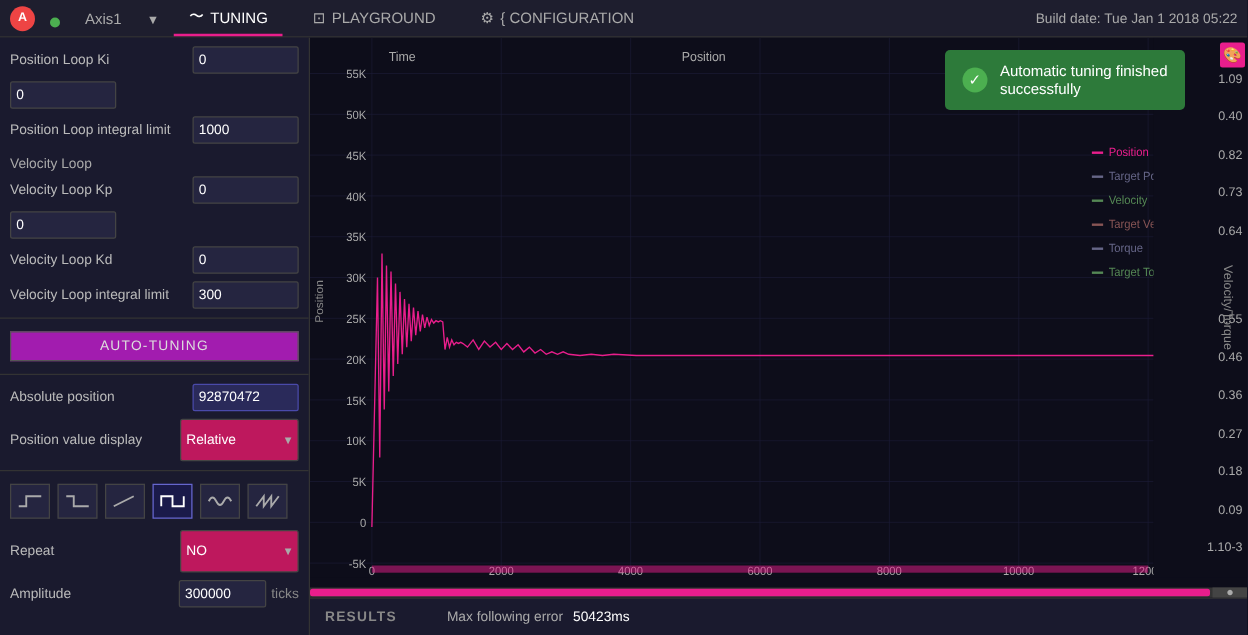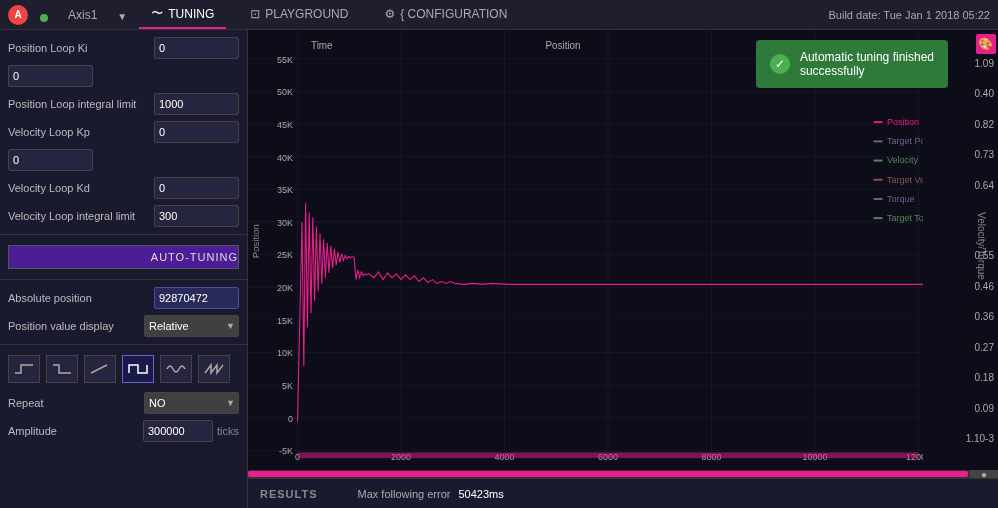--- a/index.html
+++ b/index.html
@@ -17,23 +17,23 @@
     
     .main { display: flex; flex: 1; overflow: hidden; }
 
     
     .left-panel { width: 248px; background: #1a1a2e; border-right: 1px solid #333; overflow-y: auto; flex-shrink: 0; padding: 4px 0; }
     .field-row { display: flex; align-items: center; padding: 3px 8px; gap: 4px; }
     .field-label { flex: 1; color: #bbb; font-size: 11px; line-height: 1.3; }
     .field-input { width: 85px; background: #252540; border: 1px solid #444; color: #fff; font-size: 11px; padding: 2px 4px; border-radius: 2px; height: 22px; }
     .field-input.blue-bg { background: #2a2a5a; border-color: #4a4aaa; }
     .divider { height: 1px; background: #333; margin: 4px 0; }
-    .auto-tune-btn { margin: 6px 8px; background: #4c1d95; border: 1px solid #555; color: #ddd; font-size: 11px; padding: 5px 0; width: calc(100% - 16px); cursor: pointer; text-align: right; letter-spacing: 1px; }
+    .auto-tune-btn { margin: 6px 8px; background: #a21caf; border: 1px solid #555; color: #ddd; font-size: 11px; padding: 5px 0; width: calc(100% - 16px); cursor: pointer; text-align: center; letter-spacing: 1px; }
     .select-wrap { position: relative; display: inline-block; }
-    .field-select { width: 95px; background: #404040; border: 1px solid #444; color: #fff; font-size: 11px; padding: 4px 4px; border-radius: 2px; height: 22px; appearance: none; -webkit-appearance: none; padding-right: 18px; }
+    .field-select { width: 95px; background: #be185d; border: 1px solid #444; color: #fff; font-size: 11px; padding: 4px 4px; border-radius: 2px; height: 34px; appearance: none; -webkit-appearance: none; padding-right: 18px; }
     .select-arrow { position: absolute; right: 4px; top: 50%; transform: translateY(-50%); color: #aaa; pointer-events: none; font-size: 9px; }
 
     
     .waveform-row { display: flex; align-items: center; padding: 6px 8px; gap: 6px; }
     .wave-btn { width: 32px; height: 28px; background: #252540; border: 1px solid #444; display: flex; align-items: center; justify-content: center; cursor: pointer; }
     .wave-btn.active { background: #1a1a4a; border-color: #6666cc; }
     .wave-btn svg { fill: none; stroke: #aaa; stroke-width: 1.5; }
     .wave-btn.active svg { stroke: #fff; }
     .field-input-sm { width: 70px; background: #252540; border: 1px solid #444; color: #fff; font-size: 11px; padding: 2px 4px; border-radius: 2px; height: 22px; }
     .unit-label { color: #888; font-size: 11px; }
@@ -95,20 +95,21 @@
     </div>
     <div class="field-row">
       <input class="field-input" type="text" value="0" style="">
     </div>
     <div class="field-row">
       <span class="field-label">Position Loop integral limit</span>
       <input class="field-input" type="text" value="1000" style="">
     </div>
 
     
+    <div style="padding: 3px 8px 1px; font-size:11px; color:#aaa; margin-top:4px;">Velocity Loop</div>
 
     <div class="field-row">
       <span class="field-label">Velocity Loop Kp</span>
       <input class="field-input" type="text" value="0" style="">
     </div>
     <div class="field-row">
       <input class="field-input" type="text" value="0" style="">
     </div>
     <div class="field-row">
       <span class="field-label">Velocity Loop Kd</span>

